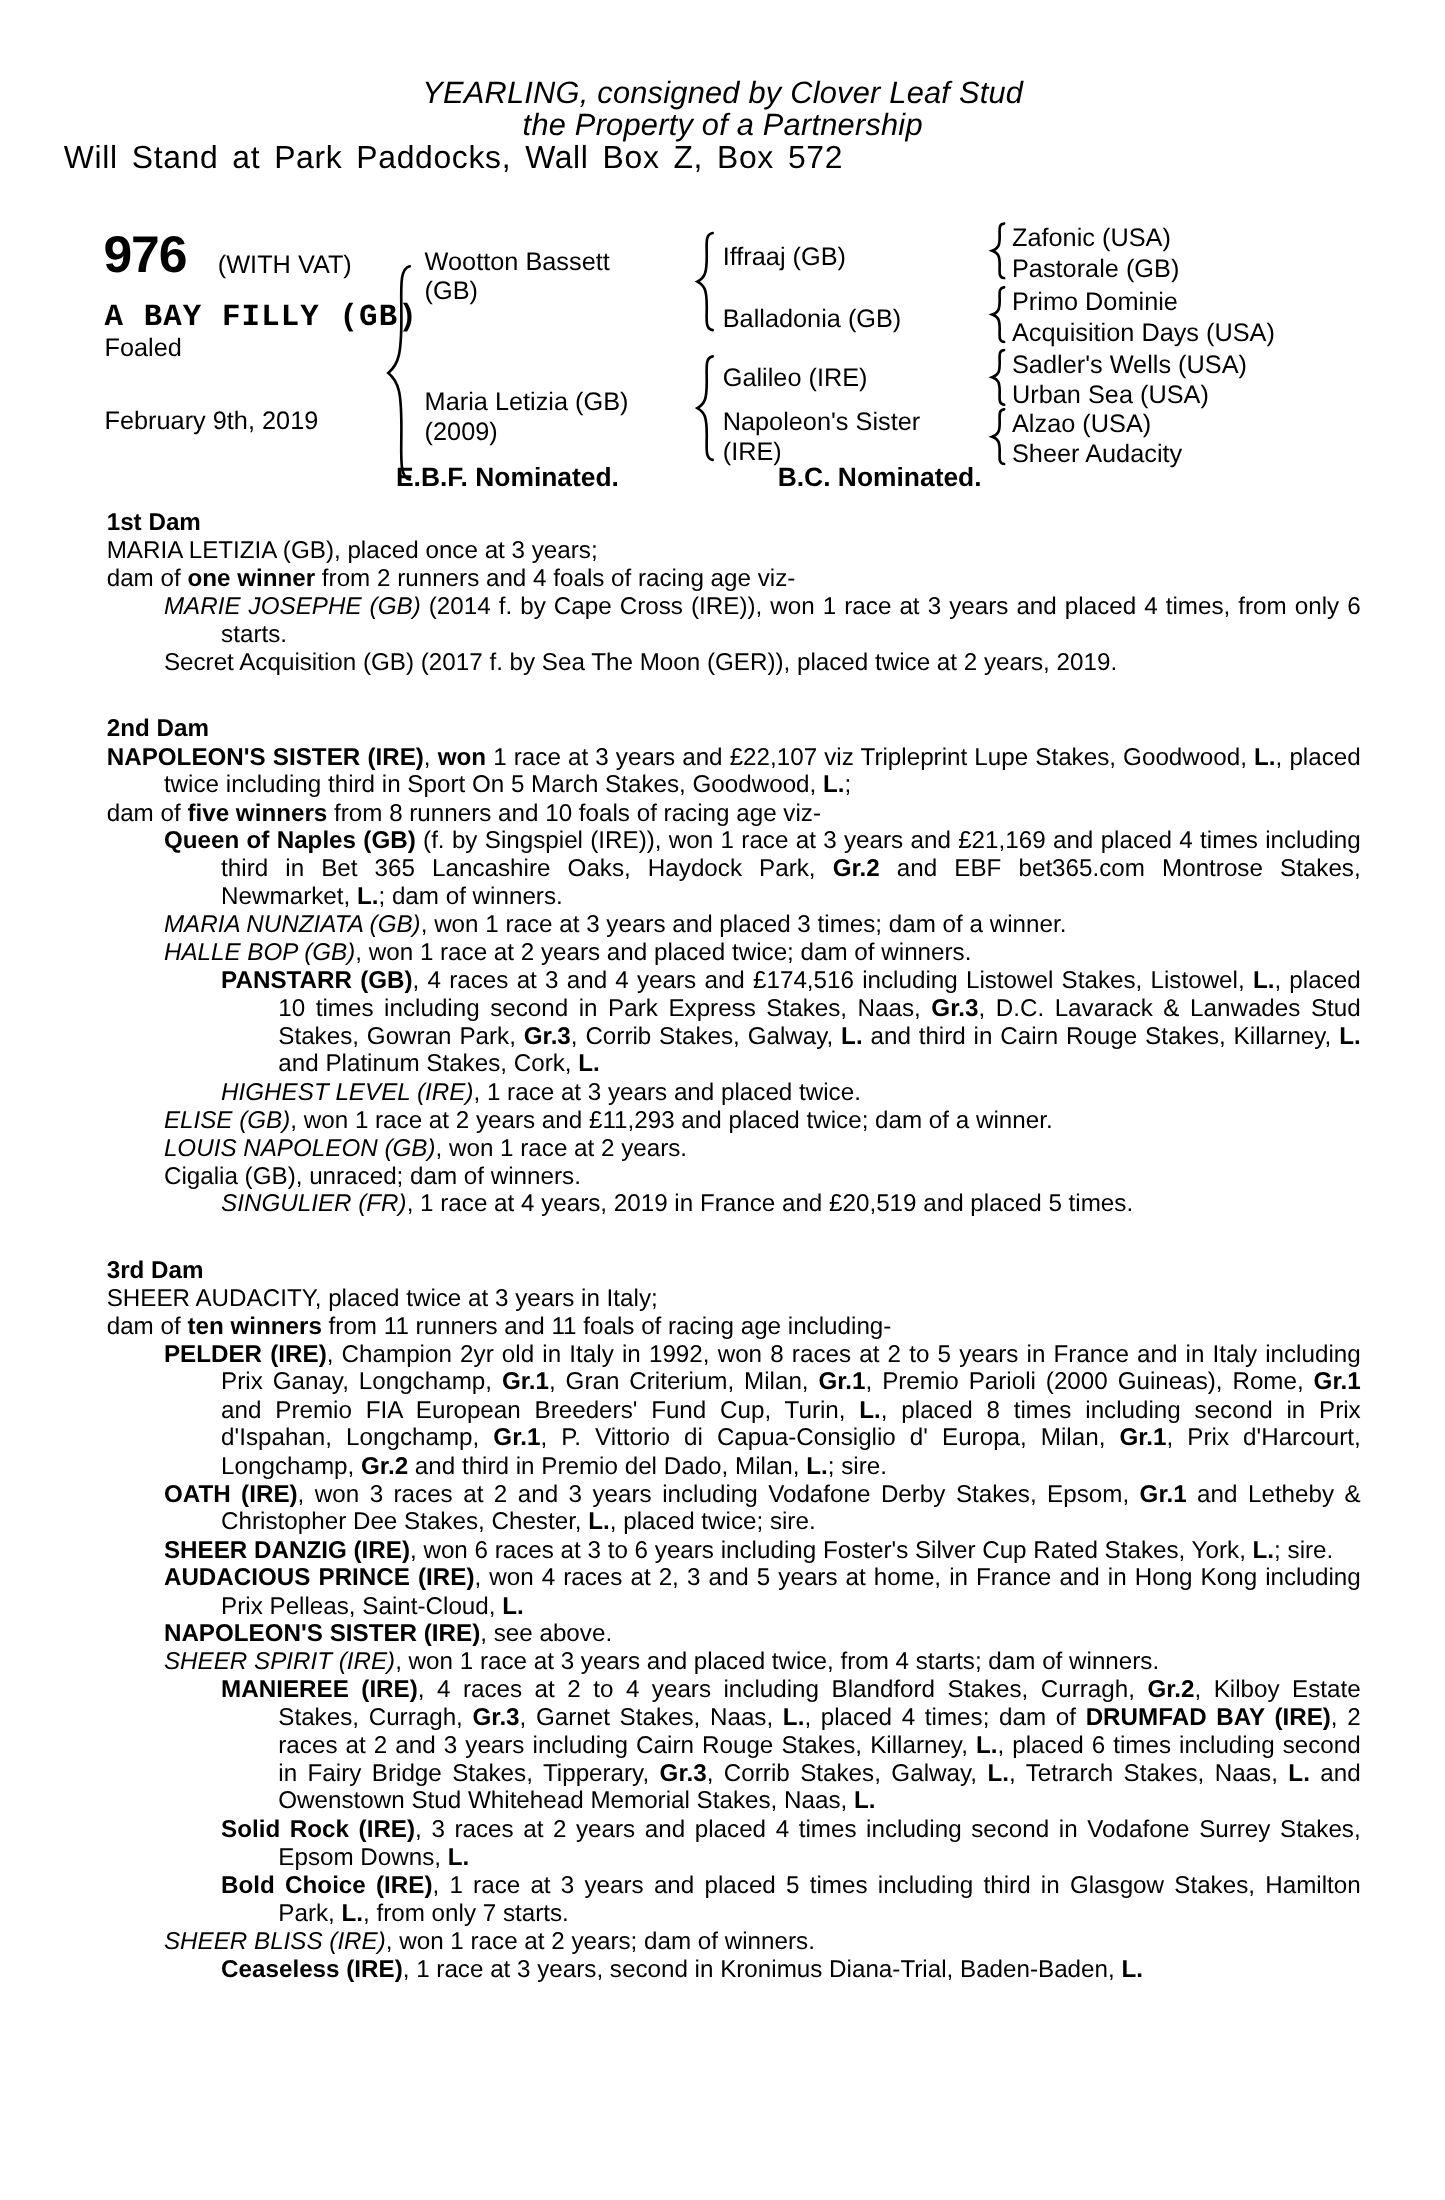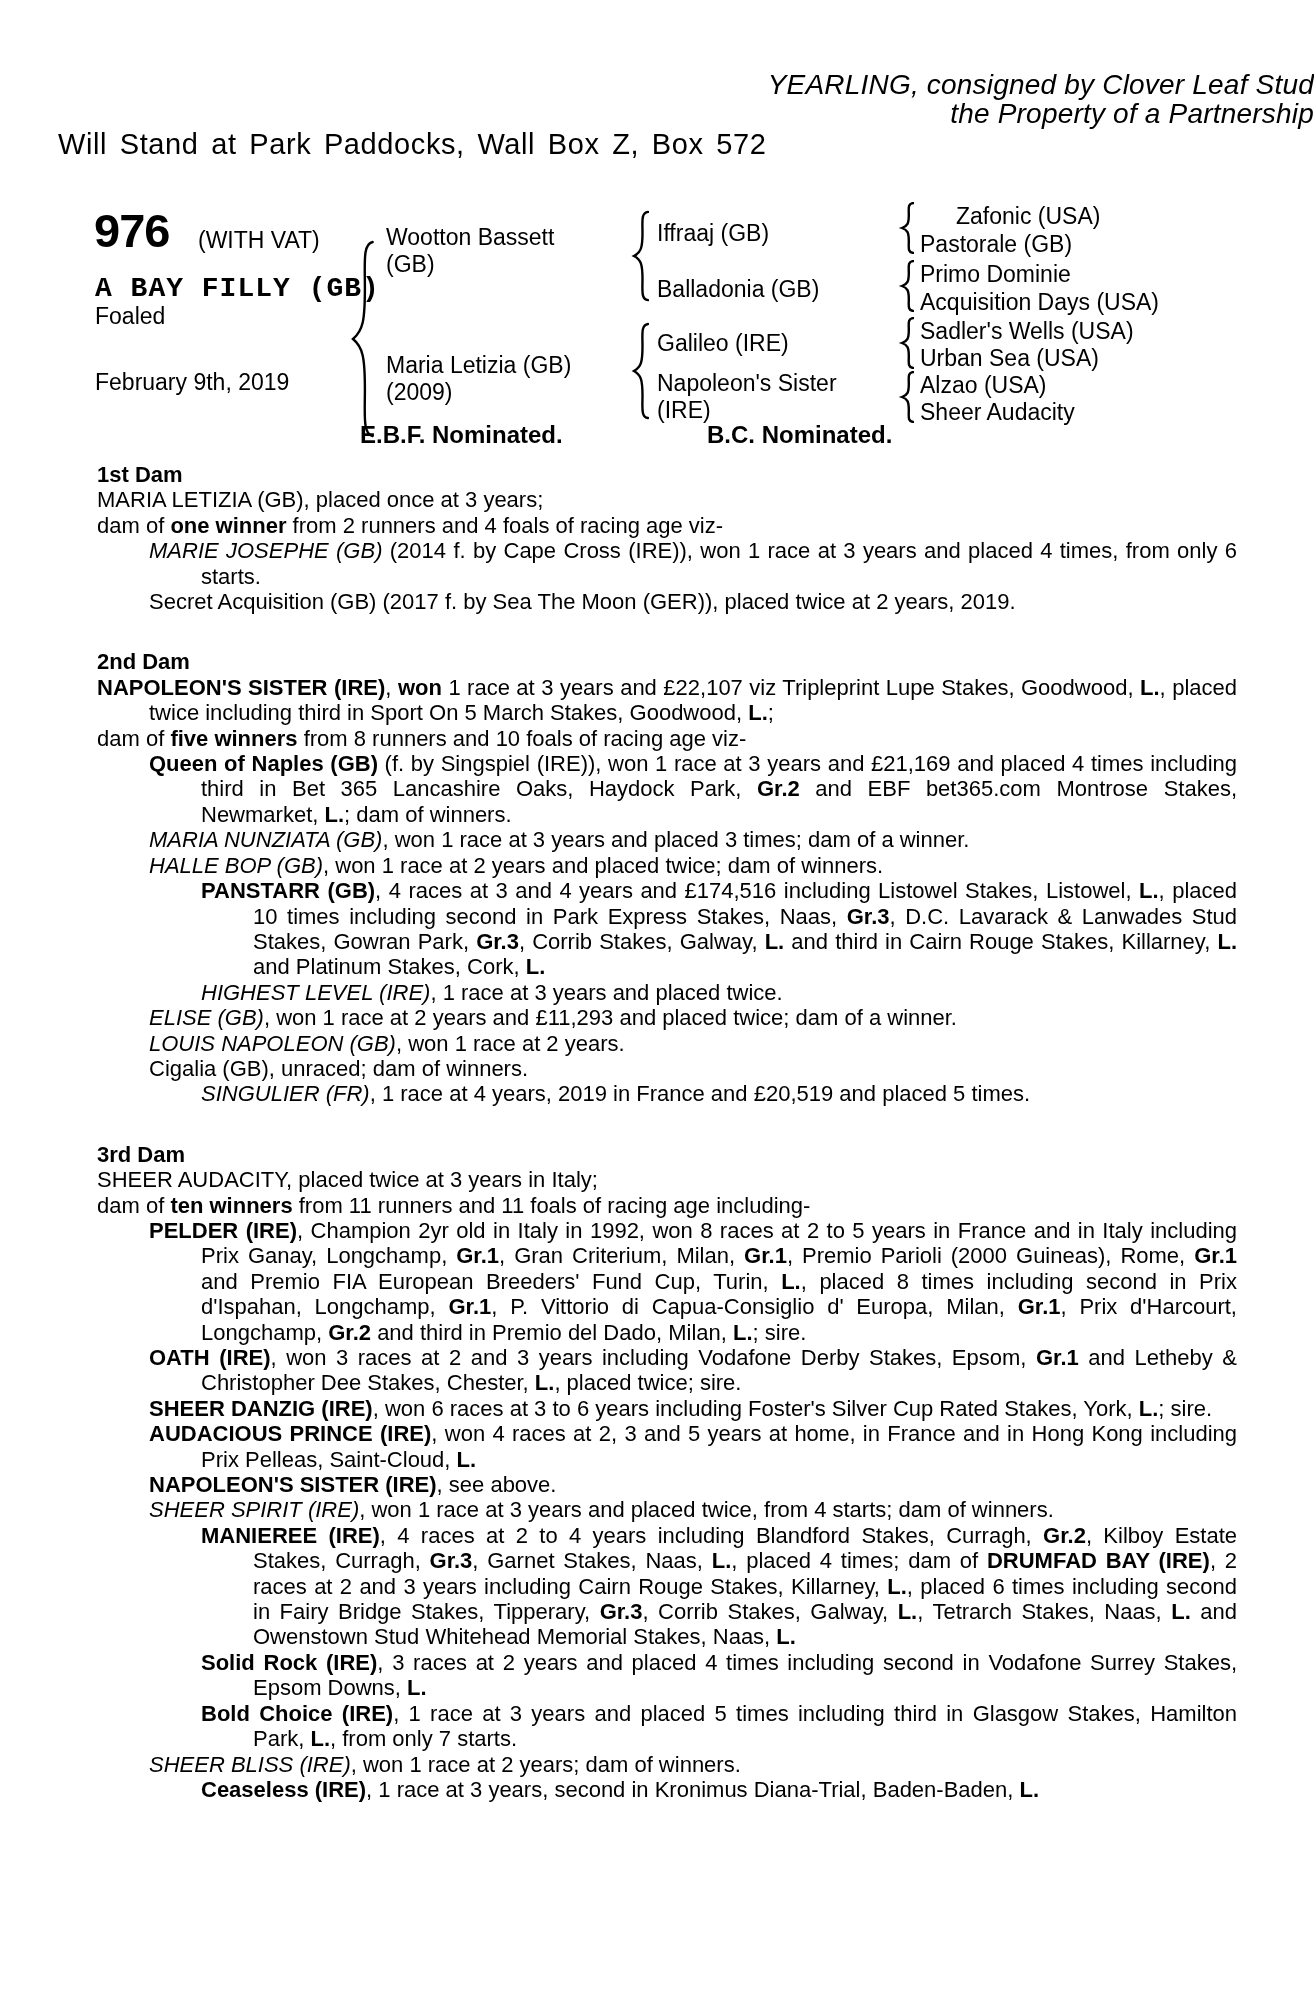--- a/index.html
+++ b/index.html
@@ -7,21 +7,21 @@
     position:relative;
     width:1314px;height:2000px;
     margin:0 auto;
     background:#ffffff;
     color:#000;
     font-family:"Liberation Sans","DejaVu Sans",sans-serif;
     overflow:hidden;
   }
   
   .hdr{position:absolute;top:70px;left:0;width:100%;}
-  .hdr-italic{font-style:italic;font-size:28px;line-height:29px;text-align:right;letter-spacing:.2px;}
+  .hdr-italic{font-style:italic;font-size:28px;line-height:29px;text-align:center;letter-spacing:.2px;}
   .hdr-bold{font-weight:normal;font-size:29px;line-height:30px;text-align:left;padding-left:58px;letter-spacing:.6px;word-spacing:4px;margin-top:1px;}
   
   .pedigree{position:absolute;left:0;top:0;width:100%;height:455px;padding-left:16px;}
   .ped-item{position:absolute;white-space:nowrap;}
   .lot-number{font-size:47px;font-weight:bold;letter-spacing:-1px;line-height:1;}
   .vat{font-size:23px;}
   .colour-desc{font-size:28px;font-weight:bold;letter-spacing:1px;}
   .ped-small{font-size:23px;line-height:26px;}
   .ped-name{font-size:23px;line-height:27px;}
   .nominated{font-size:24px;font-weight:bold;}
@@ -89,21 +89,21 @@
     </div>
 
     <div class="ped-item ped-name" style="left:657px;top:220px;">Iffraaj (GB)</div>
     <div class="ped-item ped-name" style="left:657px;top:276px;">Balladonia (GB)</div>
     <div class="ped-item ped-name" style="left:657px;top:330px;">Galileo (IRE)</div>
     <div class="ped-item ped-name" style="left:657px;top:370px;">
       <div>Napoleon's Sister</div>
       <div>(IRE)</div>
     </div>
 
-    <div class="ped-item ped-name" style="left:956px;top:203px;text-align:right;">Zafonic (USA)</div>
+    <div class="ped-item ped-name" style="left:920px;top:203px;text-align:right;">Zafonic (USA)</div>
     <div class="ped-item ped-name" style="left:920px;top:231px;">Pastorale (GB)</div>
     <div class="ped-item ped-name" style="left:920px;top:261px;">Primo Dominie</div>
     <div class="ped-item ped-name" style="left:920px;top:289px;">Acquisition Days (USA)</div>
     <div class="ped-item ped-name" style="left:920px;top:318px;">Sadler's Wells (USA)</div>
     <div class="ped-item ped-name" style="left:920px;top:345px;">Urban Sea (USA)</div>
     <div class="ped-item ped-name" style="left:920px;top:372px;text-align:right;">Alzao (USA)</div>
     <div class="ped-item ped-name" style="left:920px;top:399px;">Sheer Audacity</div>
 
     <div class="ped-item nominated" style="left:360px;top:421px;">E.B.F. Nominated.</div>
     <div class="ped-item nominated" style="left:707px;top:421px;">B.C. Nominated.</div>

